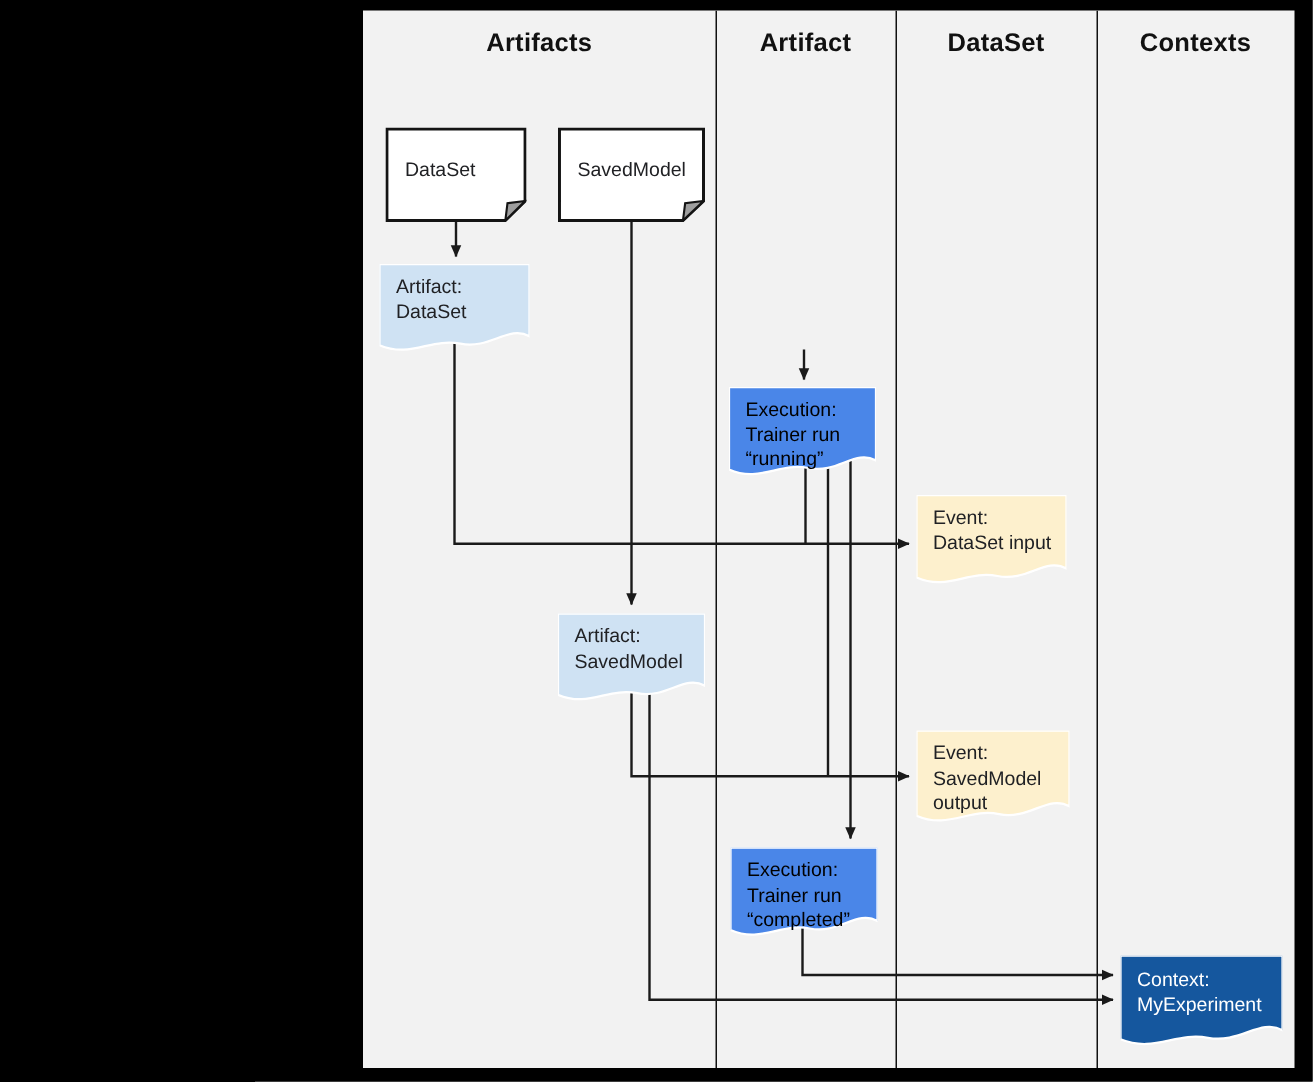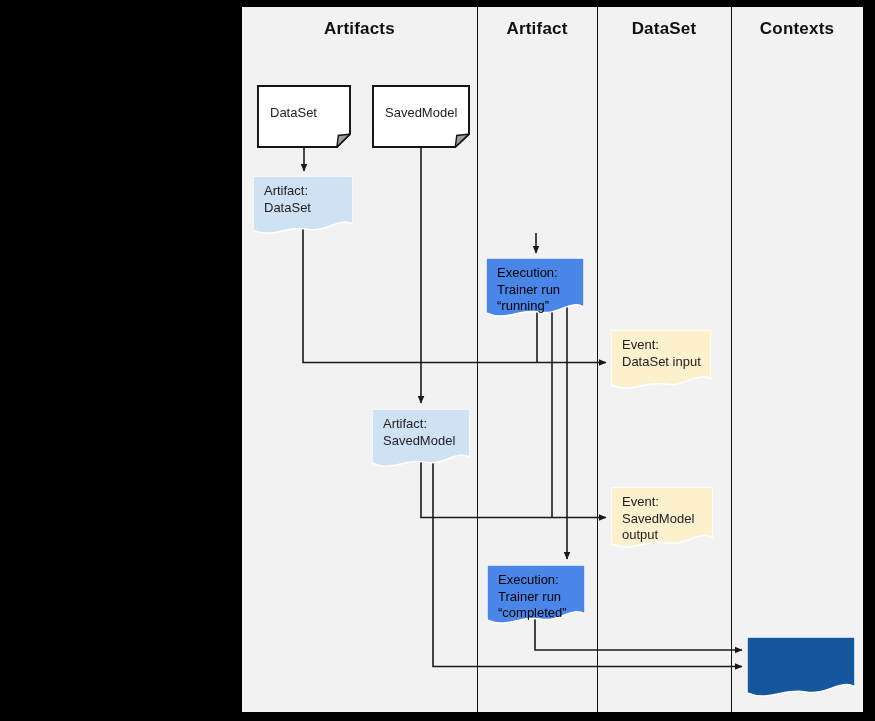--- a/index.html
+++ b/index.html
@@ -130,15 +130,17 @@
     </svg>
     <div class="label">Execution:
 Trainer run
 “completed”</div>
   </div>
 
   <div class="node doc context" style="left:505px;top:630px;width:108px;height:63px">
     <svg viewBox="0 0 100 62" preserveAspectRatio="none">
       <path class="shape-main" vector-effect="non-scaling-stroke" d="M0 0 H100 V49 C86 41, 74 58, 54 54 C34 50, 21 64, 0 55 Z"></path>
     </svg>
+    <div class="label">Context:
+MyExperiment</div>
   </div>
 
 </div>
 
 </body></html>

